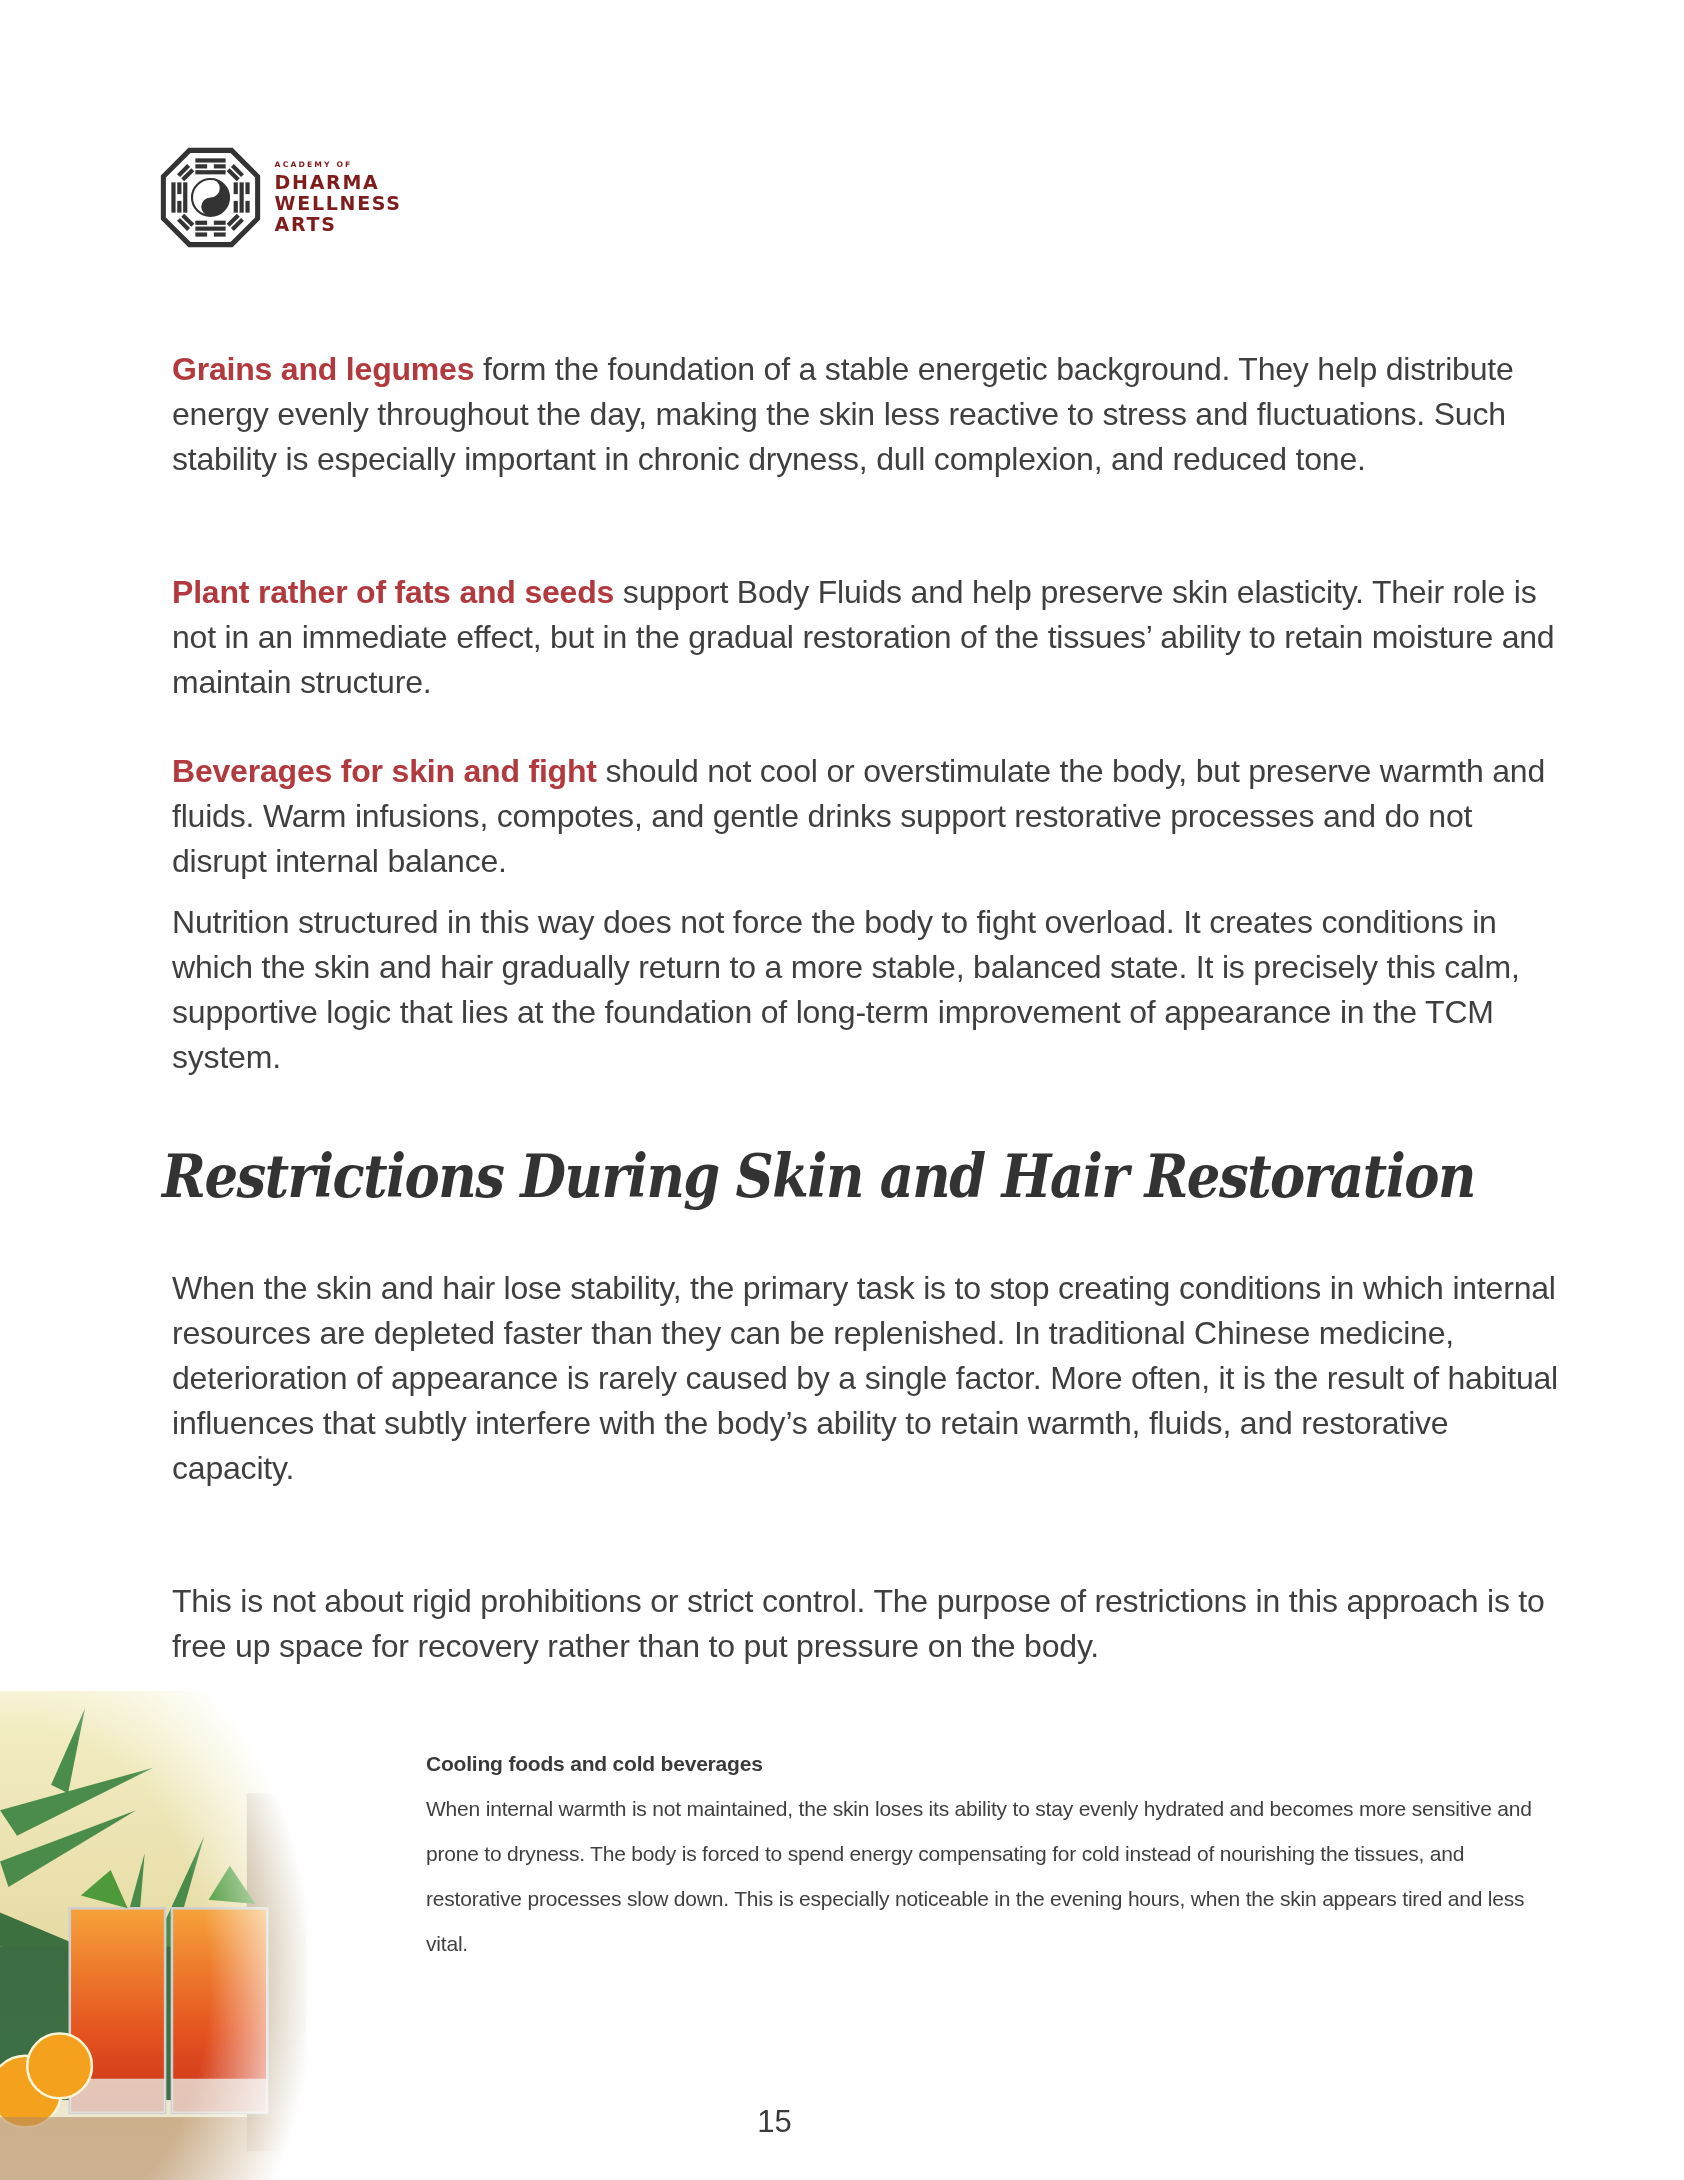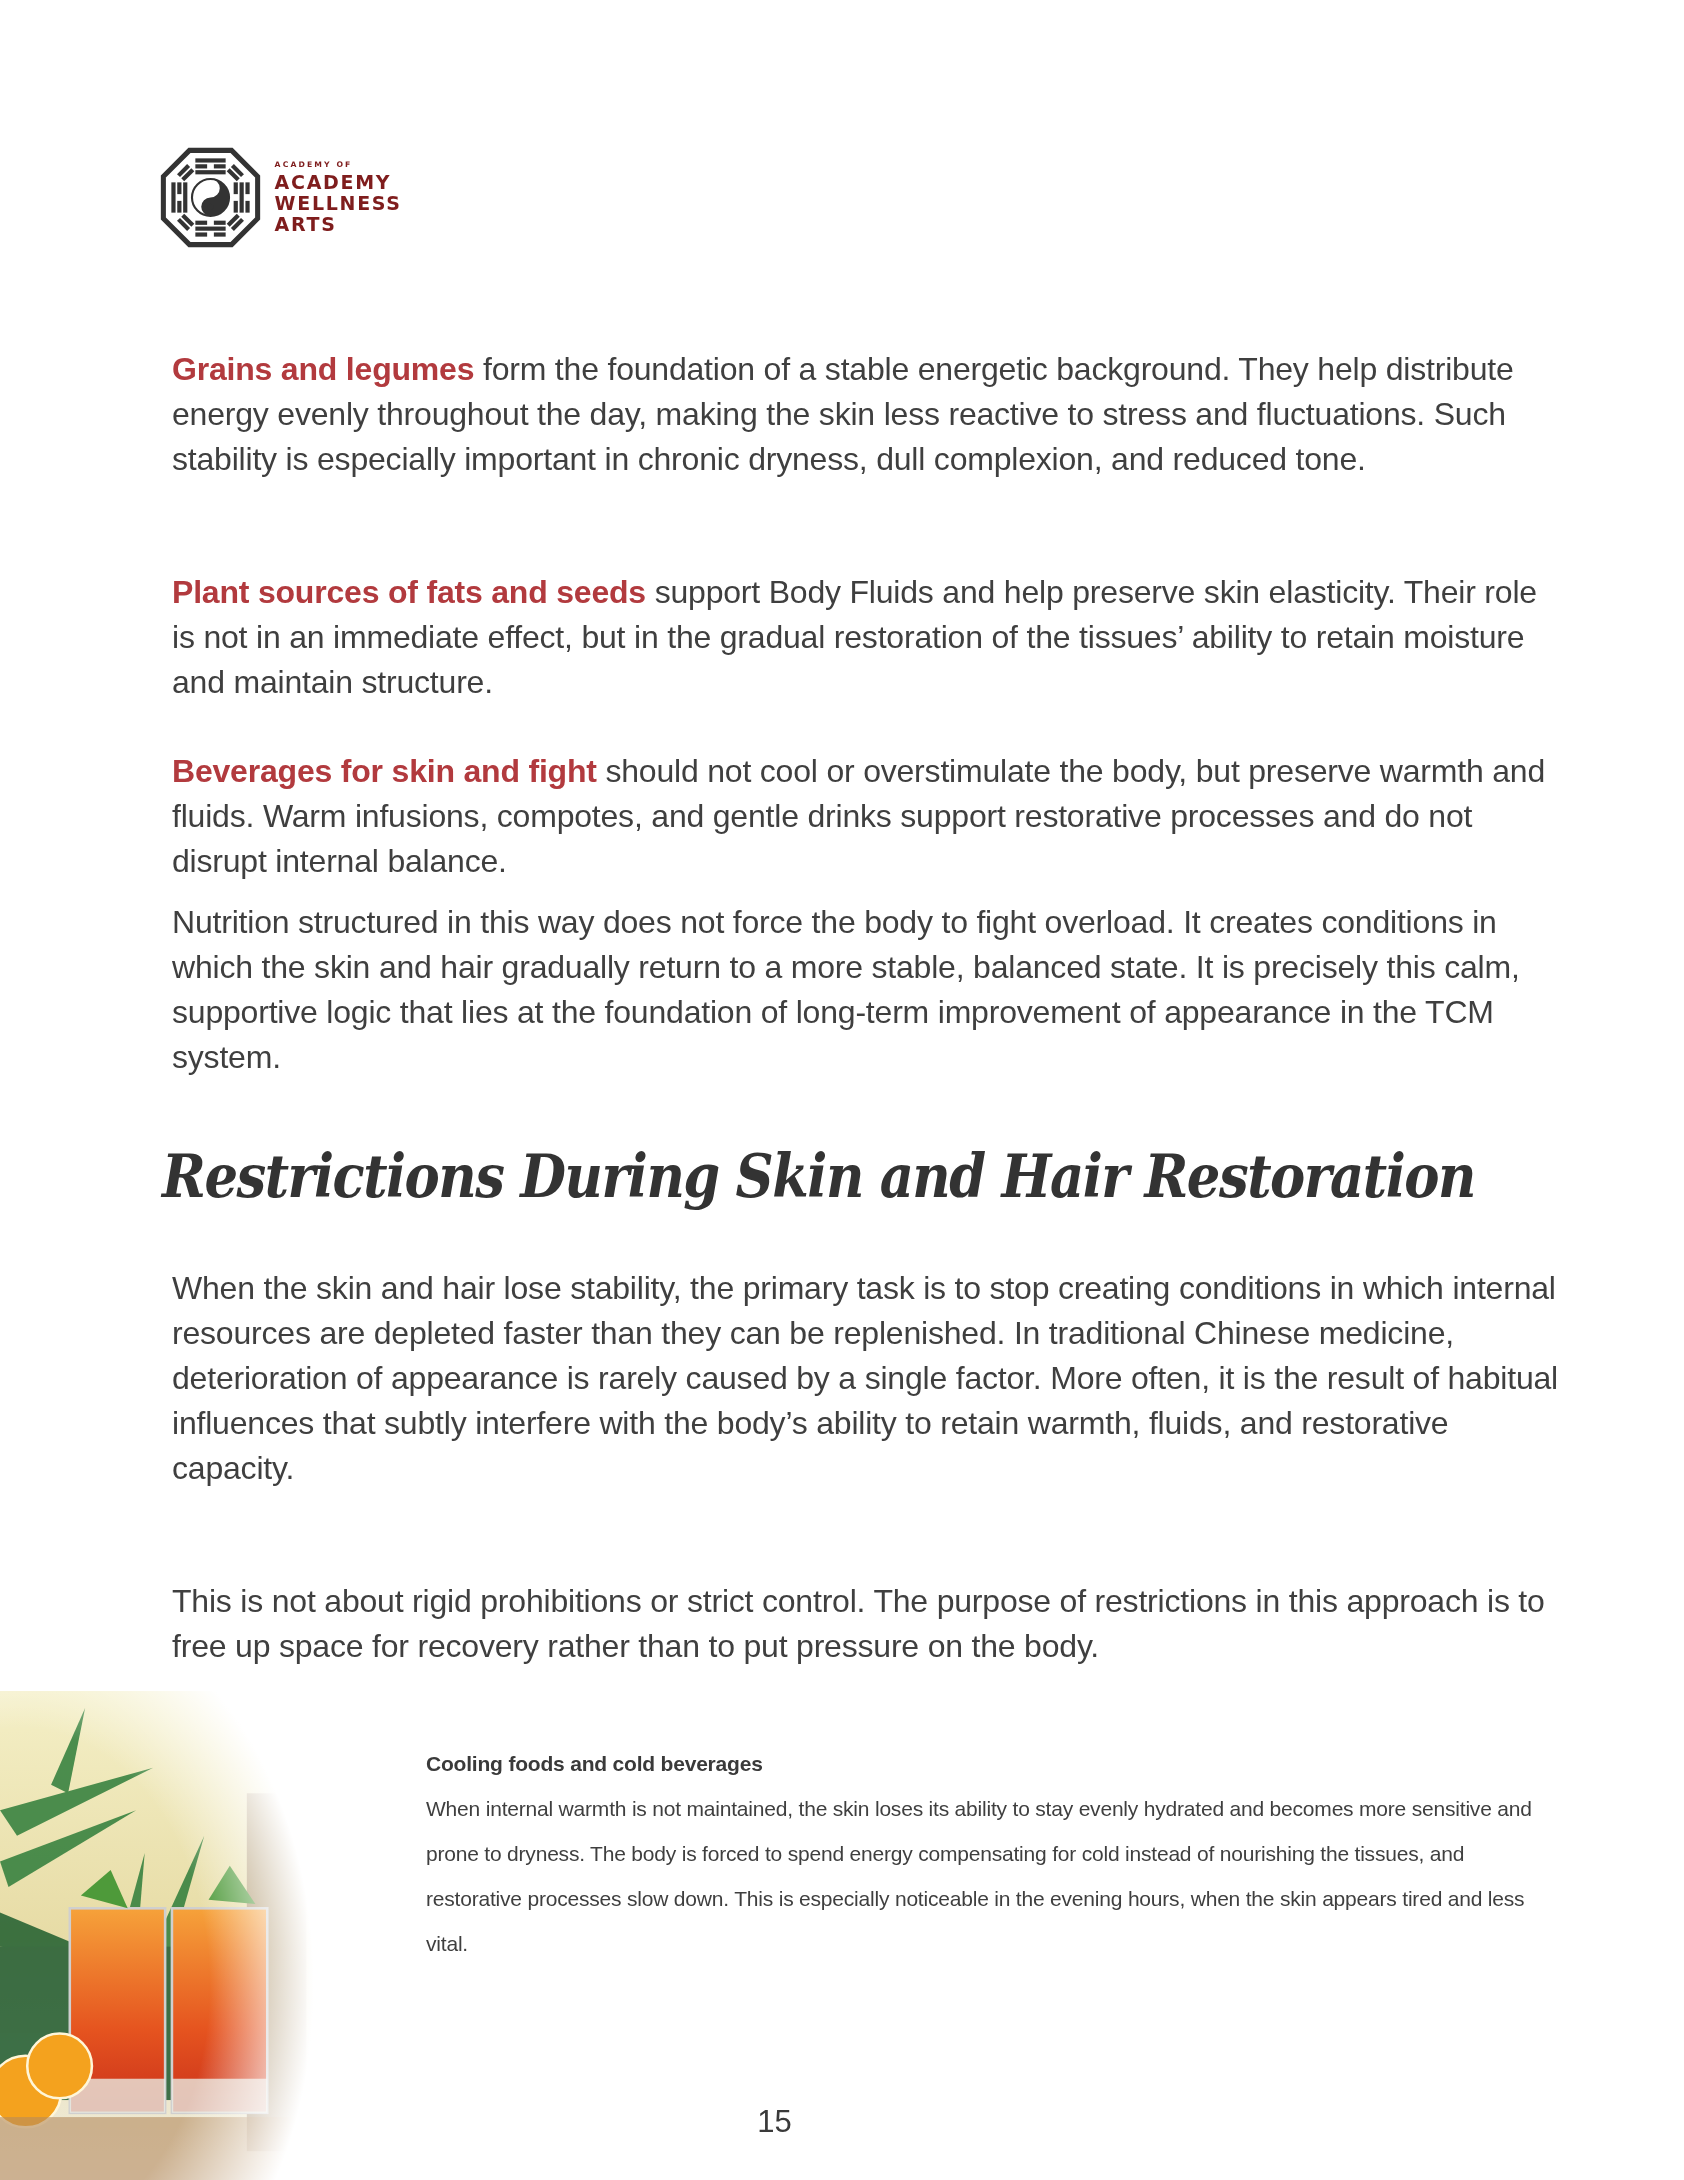--- a/index.html
+++ b/index.html
@@ -71,29 +71,29 @@
       <line x1="86" y1="98" x2="98" y2="86"></line>
         <line x1="81" y1="93" x2="93" y2="81"></line>
     </g>
     <circle cx="60" cy="60" r="22" fill="#fff" stroke="#333" stroke-width="2.5"></circle>
     <path d="M60,38 A22,22 0 0,1 60,82 A11,11 0 0,1 60,60 A11,11 0 0,0 60,38 Z" fill="#333"></path>
     <circle cx="60" cy="49" r="3.5" fill="#fff"></circle>
     <circle cx="60" cy="71" r="3.5" fill="#333"></circle>
   </svg>
   <div class="logo-text">
     <div class="logo-small">ACADEMY OF</div>
-    <div class="logo-big">ACADEMY</div>
+    <div class="logo-big">DHARMA</div>
     <div class="logo-big">WELLNESS</div>
     <div class="logo-big">ARTS</div>
   </div>
 </div>
 
 <p class="para" id="p1"><span class="lead">Grains and legumes</span><span> form the foundation of a stable energetic background. They help distribute energy evenly throughout the day, making the skin less reactive to stress and fluctuations. Such stability is especially important in chronic dryness, dull complexion, and reduced tone.</span></p>
 
-<p class="para" id="p2"><span class="lead">Plant sources of fats and seeds</span><span> support Body Fluids and help preserve skin elasticity. Their role is not in an immediate effect, but in the gradual restoration of the tissues’ ability to retain moisture and maintain structure.</span></p>
+<p class="para" id="p2"><span class="lead">Plant rather of fats and seeds</span><span> support Body Fluids and help preserve skin elasticity. Their role is not in an immediate effect, but in the gradual restoration of the tissues’ ability to retain moisture and maintain structure.</span></p>
 
 <p class="para" id="p3"><span class="lead">Beverages for skin and fight</span><span> should not cool or overstimulate the body, but preserve warmth and fluids. Warm infusions, compotes, and gentle drinks support restorative processes and do not disrupt internal balance.</span></p>
 
 <p class="para" id="p4">Nutrition structured in this way does not force the body to fight overload. It creates conditions in which the skin and hair gradually return to a more stable, balanced state. It is precisely this calm, supportive logic that lies at the foundation of long-term improvement of appearance in the TCM system.</p>
 
 <h2 class="section-title">Restrictions During Skin and Hair Restoration</h2>
 
 <p class="para" id="r1">When the skin and hair lose stability, the primary task is to stop creating conditions in which internal resources are depleted faster than they can be replenished. In traditional Chinese medicine, deterioration of appearance is rarely caused by a single factor. More often, it is the result of habitual influences that subtly interfere with the body’s ability to retain warmth, fluids, and restorative capacity.</p>
 <p class="para" id="r2">This is not about rigid prohibitions or strict control. The purpose of restrictions in this approach is to free up space for recovery rather than to put pressure on the body.</p>
 

